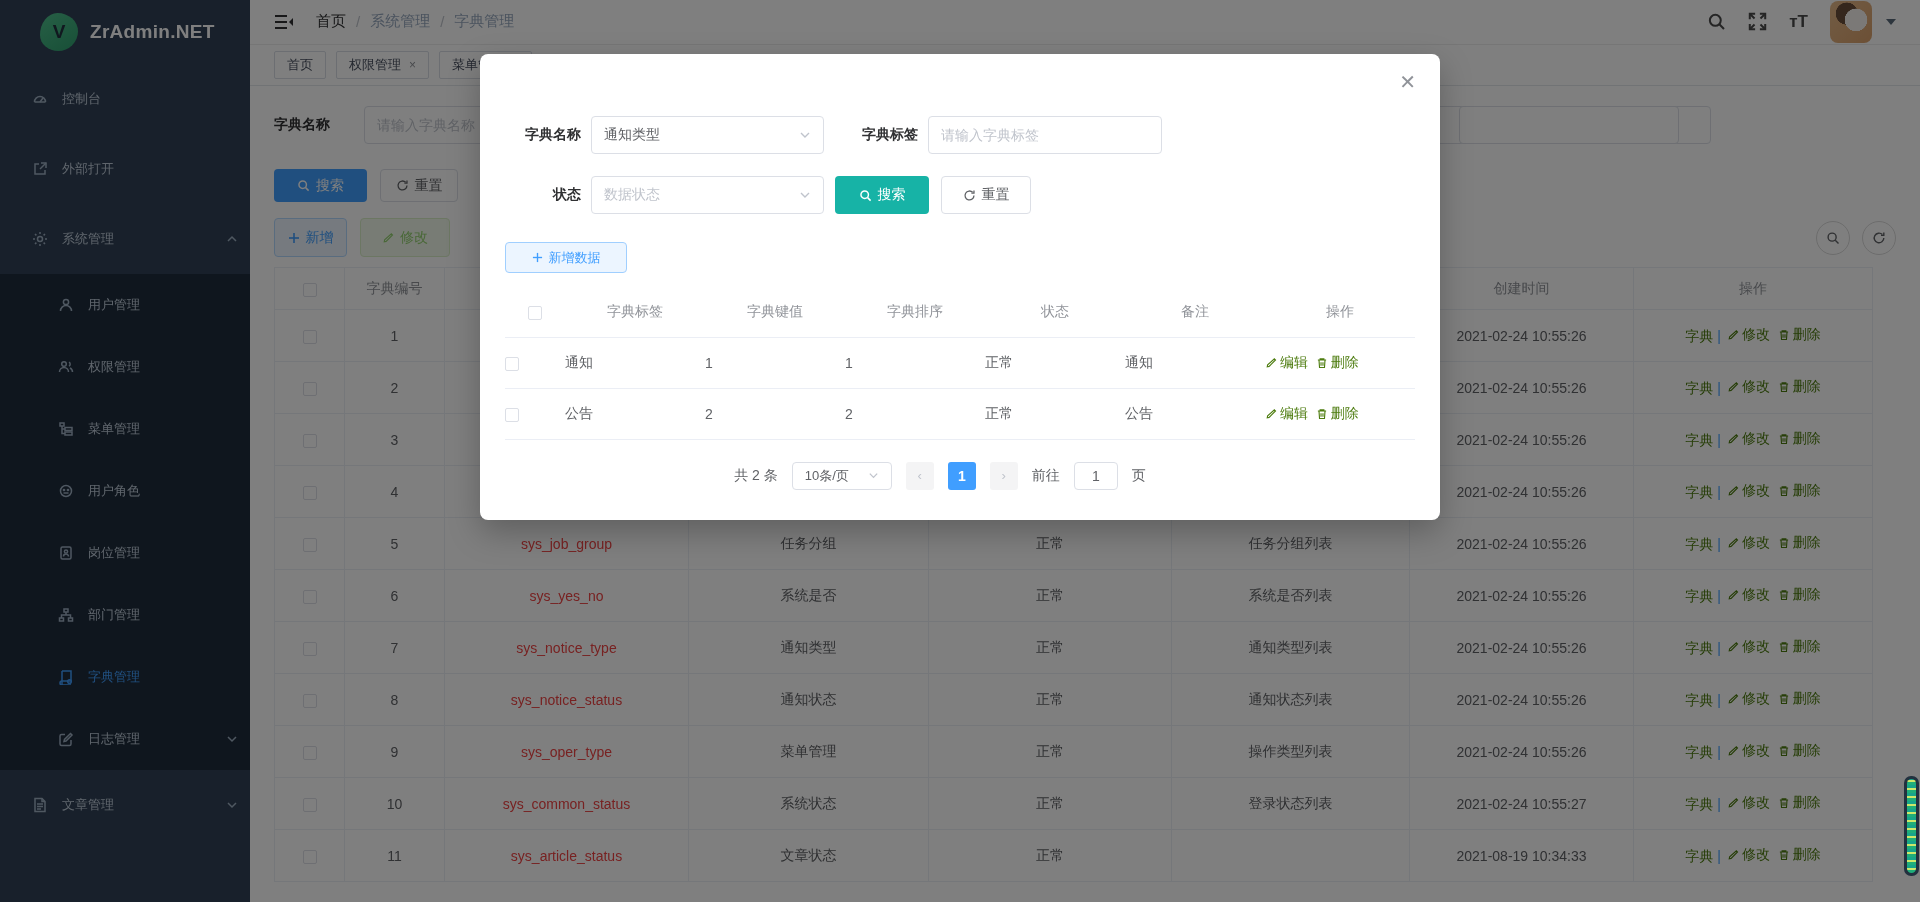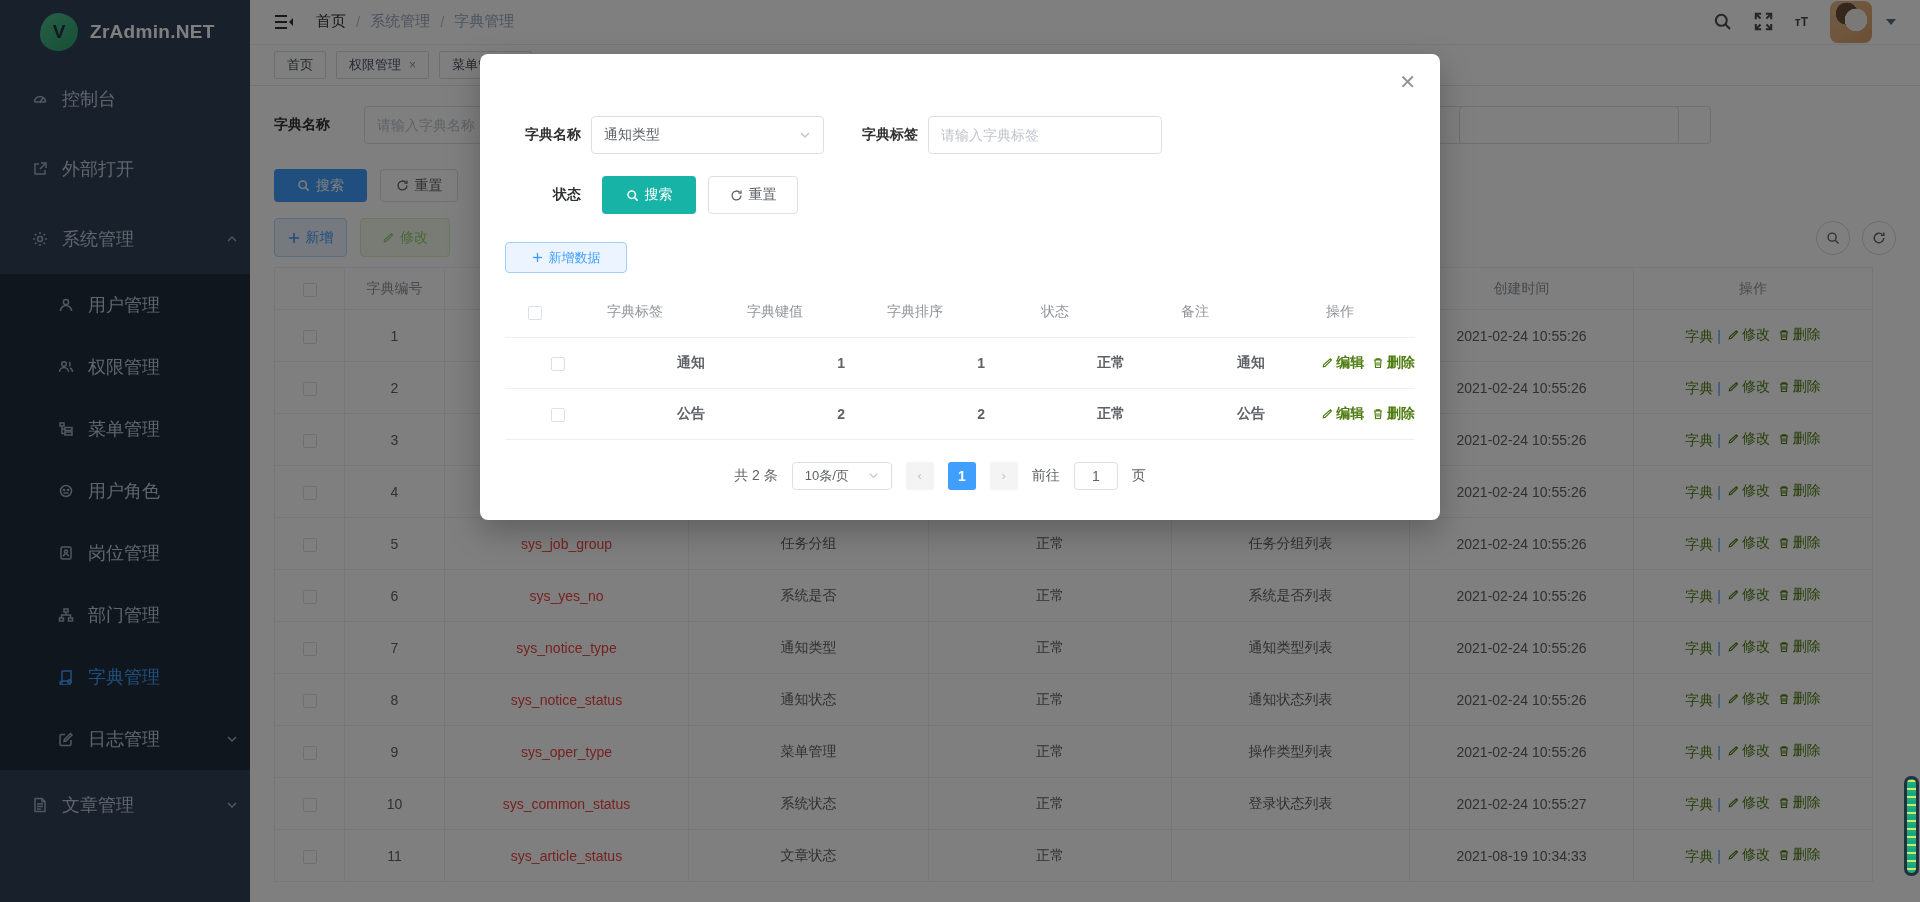--- a/index.html
+++ b/index.html
@@ -8,21 +8,21 @@
   svg { display:block; }
 
   
   .app { display:flex; width:1920px; height:902px; }
 
   
   .sidebar { width:250px; height:902px; background:#304156; flex:none; overflow:hidden; }
   .logo { height:64px; display:flex; align-items:center; gap:12px; padding-left:40px; }
   .logo-mark { width:38px; height:38px; background:linear-gradient(145deg,#4fc08d,#2f9e6e); border-radius:46% 54% 52% 48% / 58% 48% 52% 42%; display:flex; align-items:center; justify-content:center; color:#22303f; font-weight:bold; font-size:19px; }
   .logo-text { color:#fff; font-size:19px; font-weight:bold; letter-spacing:.3px; }
-  .menu-item { height:70px; display:flex; align-items:center; gap:14px; padding:0 12px 0 32px; color:#bfcbd9; font-size:18px; cursor:pointer; }
+  .menu-item { height:70px; display:flex; align-items:center; gap:14px; padding:0 12px 0 32px; color:#bfcbd9; font-size:13px; cursor:pointer; }
   .menu-item .mi { color:#9fb0c3; flex:none; }
   .menu-item .chev { margin-left:auto; color:#9fb0c3; }
   .submenu { background:#1f2d3d; }
   .submenu .menu-item { height:62px; padding-left:58px; }
   .menu-item.active { color:#409eff; }
   .menu-item.active .mi { color:#409eff; }
 
   
   .main { flex:1; display:flex; flex-direction:column; min-width:0; }
   .navbar { height:57px; background:#fff; display:flex; align-items:center; padding:0 24px; border-bottom:1px solid #ececec; }
@@ -84,21 +84,21 @@
   .m-row { display:flex; align-items:center; margin-bottom:22px; }
   .m-label { width:76px; text-align:right; font-weight:bold; color:#303133; margin-right:10px; white-space:nowrap; }
   .m-select { width:233px; justify-content:space-between; cursor:pointer; }
   .m-input { width:234px; }
   .gap32 { width:32px; }
   .btn-teal { background:#17b3a6; color:#fff; width:94px; height:38px; margin-left:11px; }
   .btn-reset { background:#fff; color:#606266; border-color:#dcdfe6; width:90px; height:38px; margin-left:12px; }
   .btn-add-data { margin:6px 0 0 25px; background:#ecf5ff; color:#409eff; border-color:#a0cfff; width:122px; height:31px; font-size:13px; }
   table.mgrid { border-collapse:collapse; table-layout:fixed; width:910px; margin:14px 0 0 25px; }
   table.mgrid th { height:50px; color:#909399; font-weight:normal; border-bottom:1px solid #ebeef5; }
-  table.mgrid td { height:51px; text-align:right; color:#606266; border-bottom:1px solid #ebeef5;font-weight:bold; }
+  table.mgrid td { height:51px; text-align:left; color:#606266; border-bottom:1px solid #ebeef5; }
   .m-pagination { display:flex; align-items:center; justify-content:center; gap:14px; margin:22px 40px 0 0; color:#606266; }
   .pg-select { width:100px; height:28px; justify-content:space-between; font-size:13px; cursor:pointer; }
   .pg-btn { width:28px; height:28px; background:#f4f4f5; border-radius:3px; display:flex; align-items:center; justify-content:center; color:#c0c4cc; cursor:pointer; font-size:13px; }
   .pg-cur { width:28px; height:28px; background:#409eff; border-radius:3px; display:flex; align-items:center; justify-content:center; color:#fff; font-weight:bold; cursor:pointer; }
   .pg-goto { width:44px; height:28px; justify-content:center; padding:0; }
   .pg-goto input { text-align:center; }
 
   
   .scrollbar { position:absolute; right:1px; top:776px; width:15px; height:100px; background:#22313f; border-radius:7px; z-index:30; padding:3px 3px; }
   .scroll-thumb { width:9px; height:94px; border-radius:5px;
@@ -285,21 +285,21 @@
               <circle cx="7" cy="7" r="4.6"></circle>
               <line x1="10.6" y1="10.6" x2="14.3" y2="14.3"></line>
             </svg>
           </span>
         <span class="nav-icon">
             <svg width="19" height="19" viewBox="0 0 16 16" fill="none" stroke="currentColor" stroke-width="1.7">
               <path d="M6 1.5H1.5V6M10 1.5h4.5V6M6 14.5H1.5V10M10 14.5h4.5V10"></path>
               <path d="M1.5 1.5l4 4M14.5 1.5l-4 4M1.5 14.5l4-4M14.5 14.5l-4-4"></path>
             </svg>
           </span>
-        <span class="nav-icon" style="font-weight:bold;font-size:12px;">ᴛT</span>
+        <span class="nav-icon" style="font-weight:bold;font-size:17px;">ᴛT</span>
         <span class="avatar"></span>
         <span class="caret-down"></span>
       </div>
     </header>
 
     <div class="tagsbar">
       <span class="tag">
         <span>首页</span>
       </span>
       <span class="tag">
@@ -695,20 +695,28 @@
           </span>
       </div>
       <span class="gap32"></span>
       <span class="m-label" style="width:62px;">字典标签</span>
       <div class="input m-input">
         <input placeholder="请输入字典标签" style="">
       </div>
     </div>
     <div class="m-row">
       <span class="m-label">状态</span>
+      <div class="select m-select">
+        <span class="ph">数据状态</span>
+        <span style="color:#c0c4cc;">
+            <svg width="12" height="12" viewBox="0 0 12 12" fill="none" stroke="currentColor" stroke-width="1.4">
+              <polyline points="2,4 6,8 10,4"></polyline>
+            </svg>
+          </span>
+      </div>
       <button class="btn btn-teal">
         <svg width="13" height="13" viewBox="0 0 16 16" fill="none" stroke="currentColor" stroke-width="1.8">
             <circle cx="7" cy="7" r="4.6"></circle>
             <line x1="10.6" y1="10.6" x2="14.3" y2="14.3"></line>
           </svg>
         <span>搜索</span>
       </button>
       <button class="btn btn-reset">
         <svg width="13" height="13" viewBox="0 0 16 16" fill="none" stroke="currentColor" stroke-width="1.6">
             <path d="M13.5 8a5.5 5.5 0 1 1-1.6-3.9"></path>

